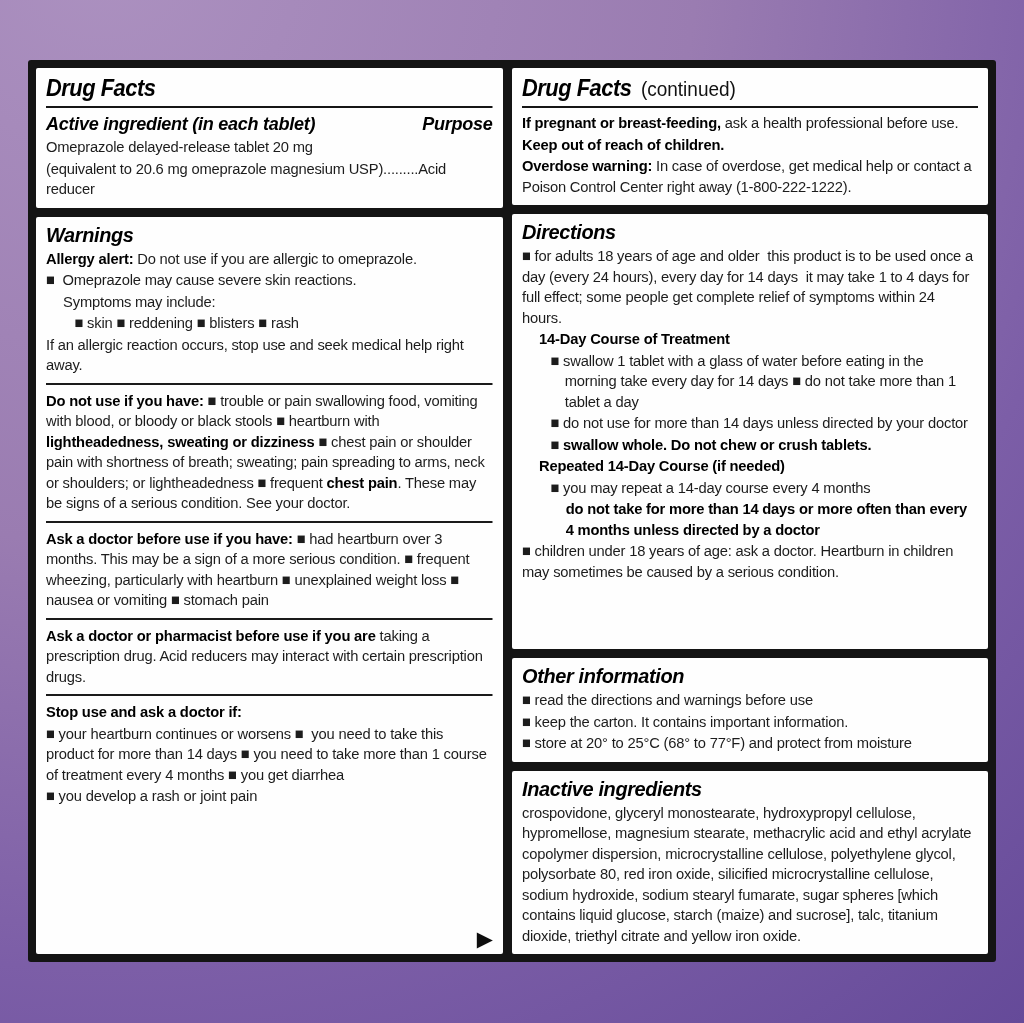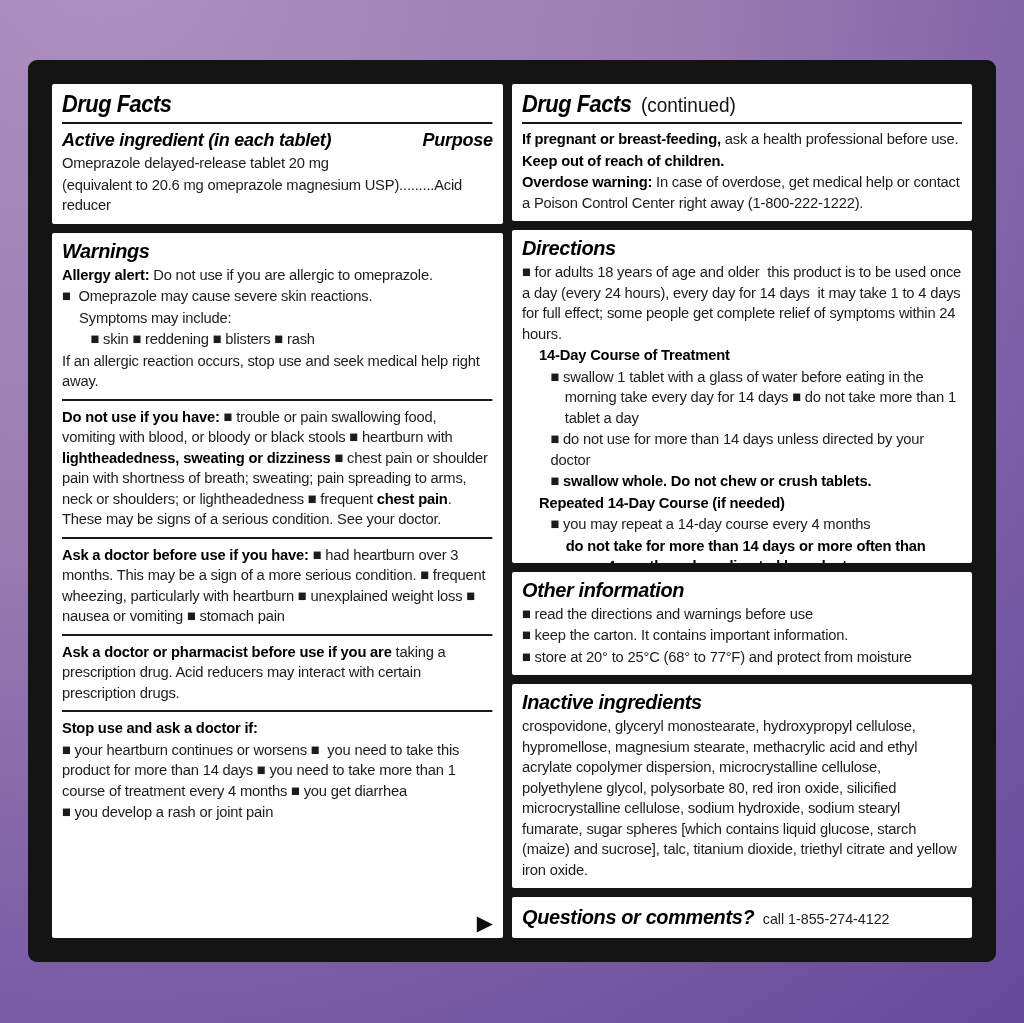--- a/index.html
+++ b/index.html
@@ -3,21 +3,21 @@
 <meta charset="utf-8">
 <style>
   html,body{margin:0;padding:0;background:#6b4e9d;}
   .screen{
     position:relative;width:1024px;height:1023px;overflow:hidden;
     background:radial-gradient(circle at 10% -5%, #ac91c0 0%, #9a7cb1 42%, #7c5ea7 72%, #654a99 100%);
     font-family:"Liberation Sans", sans-serif;color:#1c1c1c;
   }
   .label{
     position:absolute;left:28px;top:60px;width:968px;height:902px;box-sizing:border-box;
-    background:#141414;border-radius:9px;padding:24px;
+    background:#141414;border-radius:3px;padding:8px;
     display:grid;grid-template-columns:1fr 1.02fr;gap:9px;
   }
   .col{display:flex;flex-direction:column;gap:9px;min-height:0;overflow:hidden;}
   .box{
     background:#fefefe;border-radius:2px;padding:5px 10px 7px 10px;overflow:hidden;position:relative;
   }
   .cond{transform:scaleX(0.95);transform-origin:0 0;width:105.2%;}
   .grow{flex:1;}
   .df-title{font-size:23px;font-weight:800;font-style:italic;letter-spacing:-0.5px;color:#000;padding:2px 0 4px 0;}
   .title-row{display:flex;align-items:baseline;gap:10px;border-bottom:2px solid #151515;margin-bottom:5px;}
@@ -144,22 +144,16 @@
 
       <div class="box">
         <div class="cond">
           <div class="sec-h">Inactive ingredients</div>
           <div>
               <div class="para"><span>crospovidone, glyceryl monostearate, hydroxypropyl cellulose, hypromellose, magnesium stearate, methacrylic acid and ethyl acrylate copolymer dispersion, microcrystalline cellulose, polyethylene glycol, polysorbate 80, red iron oxide, silicified microcrystalline cellulose, sodium hydroxide, sodium stearyl fumarate, sugar spheres [which contains liquid glucose, starch (maize) and sucrose], talc, titanium dioxide, triethyl citrate and yellow iron oxide.</span></div>
             </div>
         </div>
       </div>
 
-      <div class="box">
-        <div class="cond q-row">
-          <span class="q-h">Questions or comments?</span>
-          <span class="q-detail">call 1-855-274-4122</span>
-        </div>
-      </div>
 
     </div>
   </div>
 </div>
 
 </body></html>

